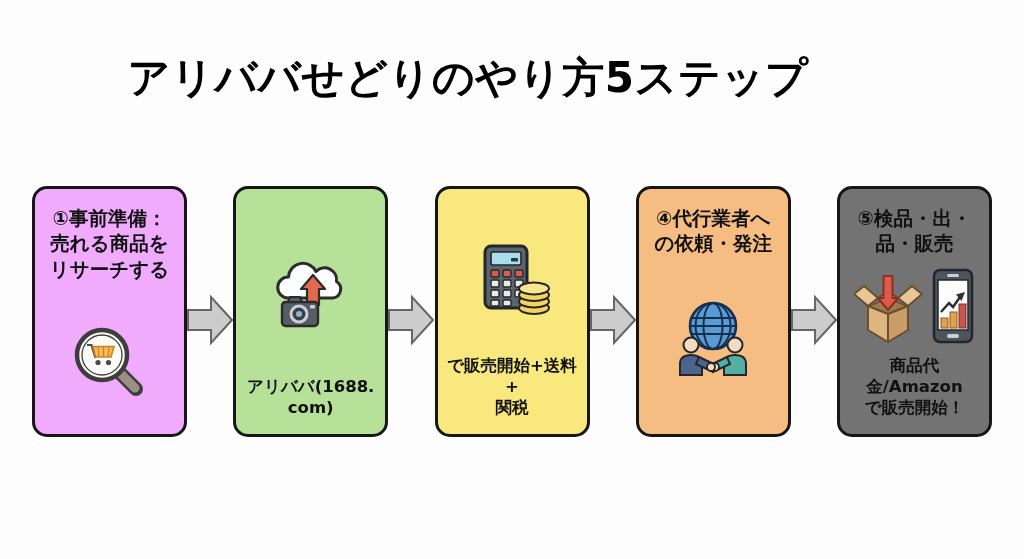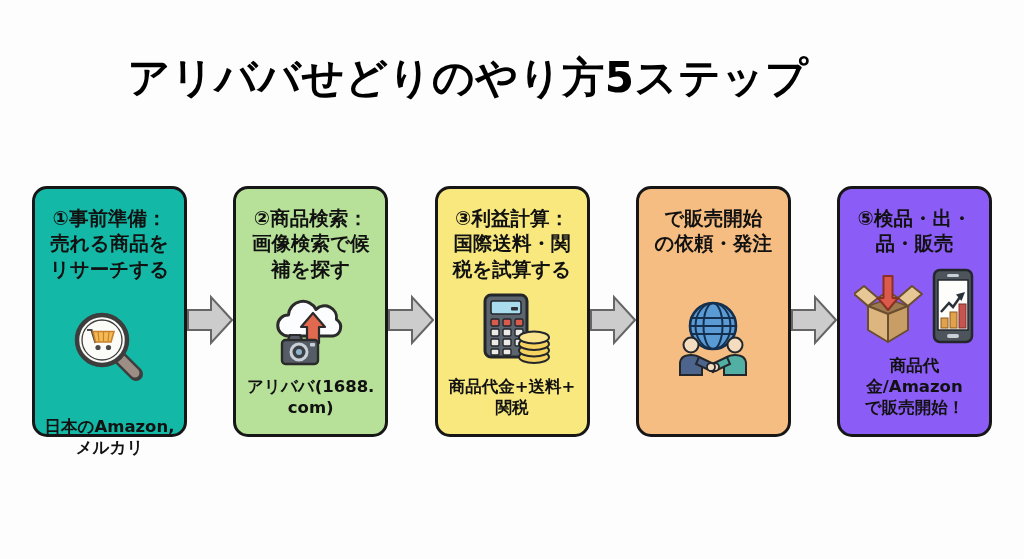--- a/index.html
+++ b/index.html
@@ -20,25 +20,25 @@
     position:absolute;top:186px;left:32px;width:960px;
     display:flex;align-items:flex-start;justify-content:space-between;
   }
 
   .step{
     width:155px;height:251px;box-sizing:border-box;
     border:3px solid #161616;border-radius:15px;
     display:flex;flex-direction:column;align-items:center;
     padding:17px 5px 16px;
   }
-  .step-1{background:#14b8a6;gap:28px;}
+  .step-1{background:#f0abfc;gap:28px;}
   .step-2{background:#B7E099;}
   .step-3{background:#F8E87E;}
   .step-4{background:#F5BD82;}
-  .step-5{background:#8b5cf6;}
+  .step-5{background:#737373;}
 
   .step-heading{
     font-size:19.5px;font-weight:bold;color:#111;
     text-align:center;line-height:1.3;white-space:pre-line;
   }
   .step-icon{
     flex:1;display:flex;align-items:center;justify-content:center;
   }
   .step-caption{
     font-size:16.5px;font-weight:600;color:#111;
@@ -66,55 +66,47 @@
           <line x1="50" y1="48" x2="65" y2="63" stroke="#9C8E84" stroke-width="9" stroke-linecap="round"></line>
           <circle cx="32" cy="30" r="25" fill="#FBFBF8" stroke="#3d3d3d" stroke-width="4.5"></circle>
           <circle cx="32" cy="30" r="20" fill="none" stroke="#3d3d3d" stroke-width="1.3"></circle>
           <polyline points="17,20 21.5,20 25.5,33" fill="none" stroke="#4a4a4a" stroke-width="2.2"></polyline>
           <polygon points="23,21.5 44,21.5 41,32 25.5,32" fill="#F4BB55" stroke="#C8802A" stroke-width="1.6"></polygon>
           <path d="M28 22 L29 31.5 M33.5 22 L33.5 31.5 M39 22 L38 31.5" stroke="#C8802A" stroke-width="1.2" fill="none"></path>
           <circle cx="28" cy="37.5" r="2.6" fill="#4a4a4a"></circle>
           <circle cx="38.5" cy="37.5" r="2.6" fill="#4a4a4a"></circle>
         </svg>
       </div>
-      <div class="step-caption">日本のAmazon,
-メルカリ</div>
     </section>
 
     <svg class="flow-arrow" width="46" height="56" viewBox="0 0 46 56">
       <polygon points="1,18 24,18 24,5 45,28 24,51 24,38 1,38" fill="#CCCCCC" stroke="#666666" stroke-width="2"></polygon>
     </svg>
 
     <section class="step step-2">
-      <div class="step-heading">②商品検索：
-画像検索で候
-補を探す</div>
       <div class="step-icon">
         <svg width="80" height="78" viewBox="0 0 80 78">
           <path d="M17 46 A 10.5 10.5 0 0 1 17.5 25 A 14.5 14.5 0 0 1 45 19.5 A 12 12 0 0 1 65.5 29.5 A 9 9 0 0 1 62 46 Z" fill="#FBFDFF" stroke="#2b2b2b" stroke-width="3" stroke-linejoin="round"></path>
           <polygon points="42,23 54,37 48,37 48,53 36,53 36,37 30,37" fill="#E0694F" stroke="#2b2b2b" stroke-width="2.2" stroke-linejoin="round"></polygon>
           <rect x="11" y="50" width="36" height="24" rx="3.5" fill="#575D66" stroke="#2b2b2b" stroke-width="2.4"></rect>
           <path d="M17 50 L19 45 L29 45 L31 50 Z" fill="#575D66" stroke="#2b2b2b" stroke-width="2.2"></path>
           <circle cx="28" cy="62" r="8" fill="#3A4046" stroke="#C9CFD6" stroke-width="3"></circle>
           <circle cx="28" cy="62" r="3" fill="#8FB4CC"></circle>
           <rect x="39" y="53" width="5" height="3.5" rx="1" fill="#C9CFD6"></rect>
         </svg>
       </div>
       <div class="step-caption">アリババ(1688.
 com)</div>
     </section>
 
     <svg class="flow-arrow" width="46" height="56" viewBox="0 0 46 56">
       <polygon points="1,18 24,18 24,5 45,28 24,51 24,38 1,38" fill="#CCCCCC" stroke="#666666" stroke-width="2"></polygon>
     </svg>
 
     <section class="step step-3">
-      <div class="step-heading">③利益計算：
-国際送料・関
-税を試算する</div>
       <div class="step-icon">
         <svg width="84" height="78" viewBox="0 0 84 78">
           <rect x="15" y="5" width="42" height="62" rx="6" fill="#5C646D" stroke="#23272c" stroke-width="3"></rect>
           <rect x="21" y="11" width="30" height="13" rx="2" fill="#A9DDEE" stroke="#23272c" stroke-width="1.6"></rect>
           <rect x="41" y="17" width="7" height="3.5" rx="1" fill="#2e3338"></rect>
           <g stroke="#23272c" stroke-width="1.4">
             <rect x="21" y="29" width="8" height="7" rx="1.5" fill="#D95B4D"></rect>
             <rect x="33" y="29" width="8" height="7" rx="1.5" fill="#D95B4D"></rect>
             <rect x="45" y="29" width="8" height="7" rx="1.5" fill="#D95B4D"></rect>
             <rect x="21" y="39" width="8" height="7" rx="1.5" fill="#ECEAE4"></rect>
@@ -127,30 +119,30 @@
             <rect x="33" y="59" width="8" height="6" rx="1.5" fill="#ECEAE4"></rect>
           </g>
           <g stroke="#23272c" stroke-width="2">
             <ellipse cx="64" cy="67" rx="15" ry="6" fill="#F6D35F"></ellipse>
             <ellipse cx="64" cy="60.5" rx="15" ry="6" fill="#F6D35F"></ellipse>
             <ellipse cx="64" cy="54" rx="15" ry="6" fill="#F6D35F"></ellipse>
             <ellipse cx="64" cy="47.5" rx="15" ry="6" fill="#FAE48C"></ellipse>
           </g>
         </svg>
       </div>
-      <div class="step-caption">商品代金+送料+
+      <div class="step-caption">で販売開始+送料+
 関税</div>
     </section>
 
     <svg class="flow-arrow" width="46" height="56" viewBox="0 0 46 56">
       <polygon points="1,18 24,18 24,5 45,28 24,51 24,38 1,38" fill="#CCCCCC" stroke="#666666" stroke-width="2"></polygon>
     </svg>
 
     <section class="step step-4">
-      <div class="step-heading">で販売開始
+      <div class="step-heading">④代行業者へ
 の依頼・発注</div>
       <div class="step-icon">
         <svg width="84" height="80" viewBox="0 0 84 80">
           <circle cx="42" cy="29" r="23" fill="#5B9BD5" stroke="#14304E" stroke-width="2.6"></circle>
           <g stroke="#14304E" stroke-width="2" fill="none">
             <ellipse cx="42" cy="29" rx="9.5" ry="23"></ellipse>
             <ellipse cx="42" cy="29" rx="17.5" ry="23"></ellipse>
             <line x1="20.5" y1="21" x2="63.5" y2="21"></line>
             <line x1="19" y1="29" x2="65" y2="29"></line>
             <line x1="20.5" y1="37" x2="63.5" y2="37"></line>

